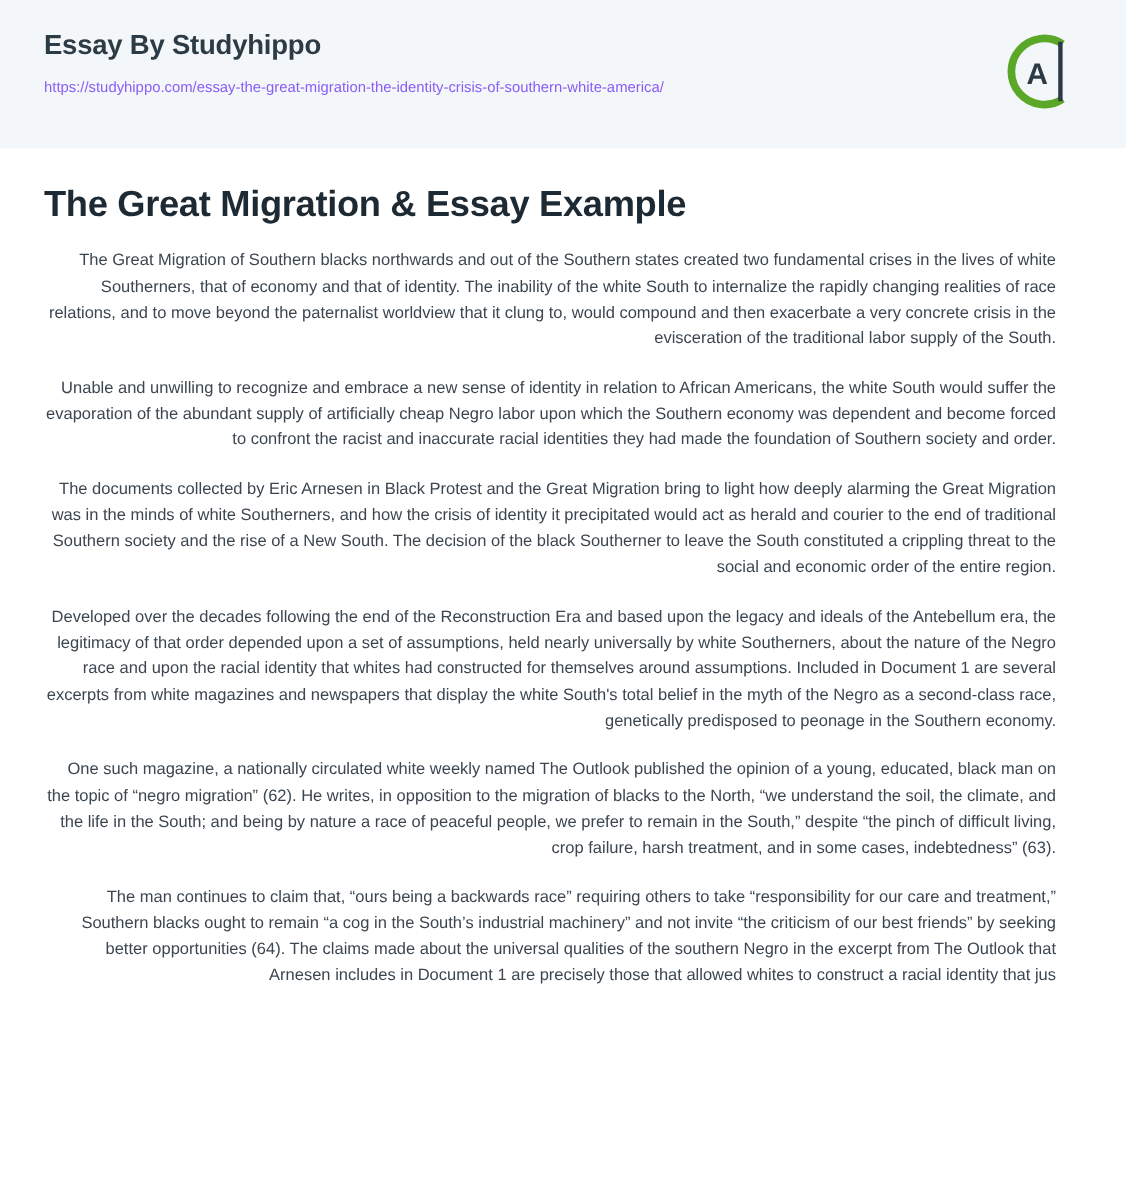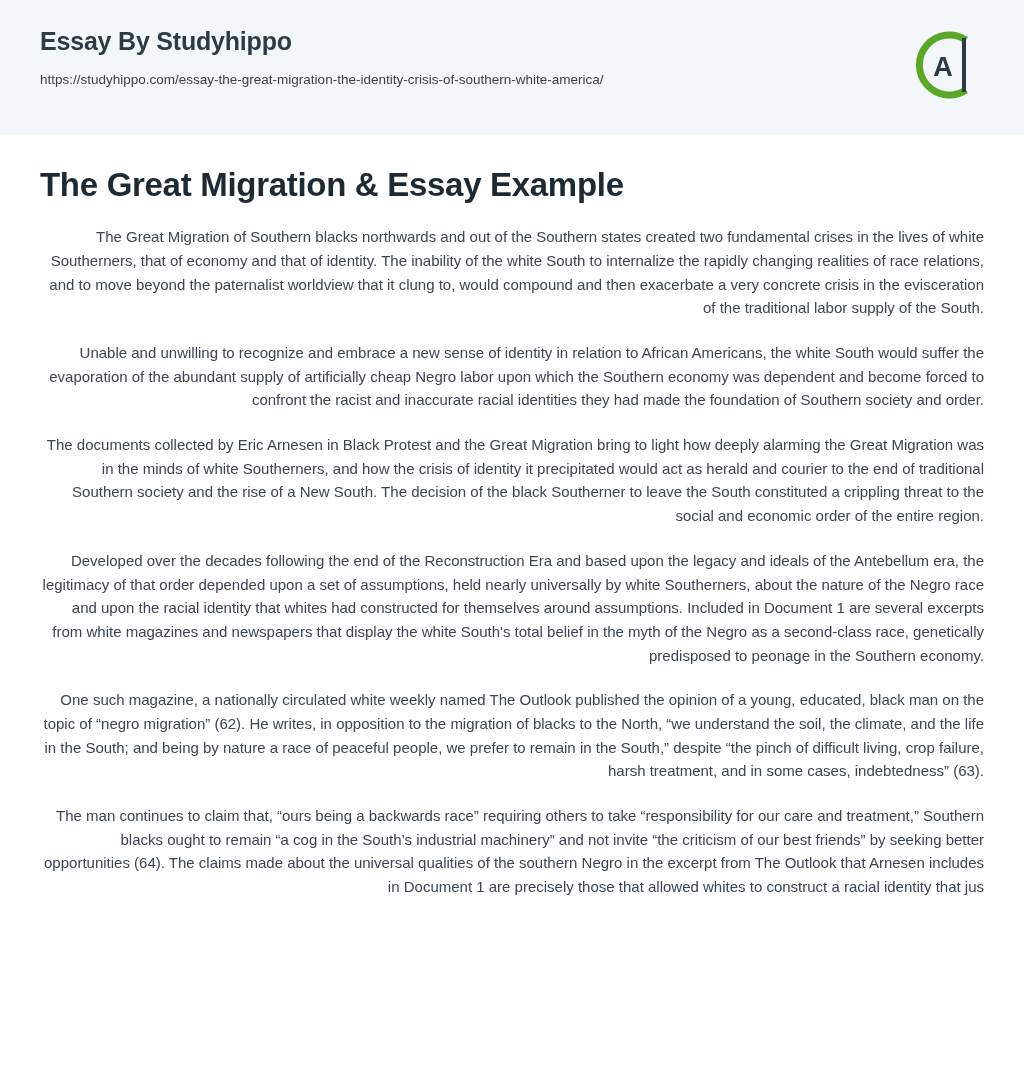--- a/index.html
+++ b/index.html
@@ -32,39 +32,39 @@
   .site-title {
     font-size: 25px;
     font-weight: bold;
     color: #2d3b45;
     letter-spacing: -0.2px;
     margin: 0 0 14px 0;
     line-height: 1.2;
   }
   .site-url {
     font-size: 13.5px;
-    color: #404040;
+    color: #8b5cf6;
     line-height: 1.55;
     max-width: 740px;
     word-break: break-word;
     text-decoration: none;
     display: block;
   }
   .logo {
     position: absolute;
     right: 42px;
     top: 26px;
     width: 78px;
     height: 78px;
   }
   .logo svg { display: block; }
 
   
   .content {
-    padding: 30px 40px 10px 40px;
+    padding: 30px 64px 10px 40px;
   }
   h1.article-title {
     font-size: 33px;
     font-weight: bold;
     color: #1d2a33;
     margin: 0 0 20px 0;
     line-height: 1.22;
     letter-spacing: -0.3px;
   }
   p.para {

